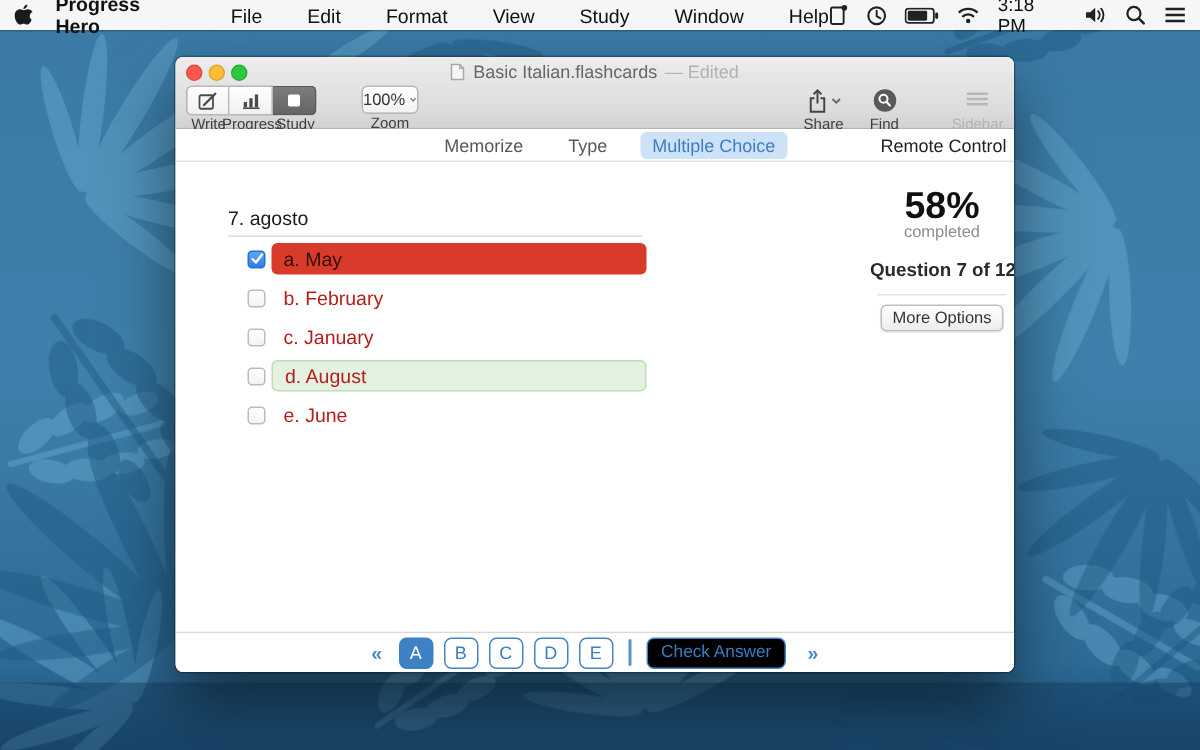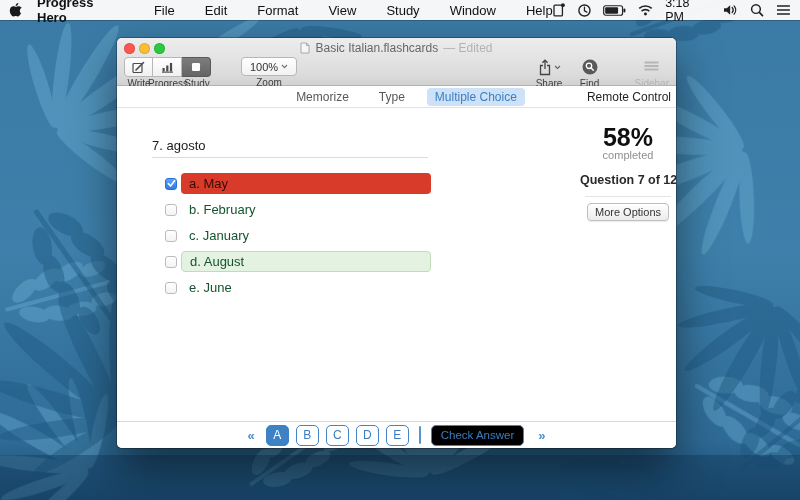--- a/index.html
+++ b/index.html
@@ -41,46 +41,46 @@
   .seg-btn + .seg-btn { border-left:none; }
   .seg-btn:last-child { border-radius:0 4px 4px 0; }
   .seg-btn.selected { background:linear-gradient(#7d7d7d,#646464); border-color:#585858; }
   .seg-label { position:absolute; top:22px; font-size:10px; line-height:10px; color:#3e3e3e; transform:translateX(-50%); white-space:nowrap; }
   .seg-label.l1 { left:15px; } .seg-label.l2 { left:44px; } .seg-label.l3 { left:73px; }
 
   .tb-col { display:flex; flex-direction:column; align-items:center; margin-top:1px; }
   .tb-label { font-size:10px; line-height:10px; color:#3e3e3e; margin-top:2px; }
   .tb-label.dim { color:#b3b3b3; }
   .zoom-col { margin-left:30px; }
-  .zoom-btn { width:56px; height:19px; background:linear-gradient(#fff,#f2f2f2); border:1px solid #b7b7b7; border-radius:4px;
+  .zoom-btn { width:38px; height:19px; background:linear-gradient(#fff,#f2f2f2); border:1px solid #b7b7b7; border-radius:4px;
     font-size:11px; color:#333; display:flex; align-items:center; justify-content:center; gap:3px; padding:0; }
   .right-tools { margin-left:auto; display:flex; align-items:flex-start; gap:17px; }
   .icon-btn { height:20px; display:flex; align-items:center; justify-content:center; background:none; border:none; padding:0 2px; }
   .sidebar-col { margin-left:18px; }
 
   
   .tabbar { flex:0 0 22px; background:#fff; border-bottom:1px solid #e2e2e2; position:relative;
     display:flex; align-items:center; justify-content:center;text-align:right; }
   .tabs { display:flex; align-items:center; gap:14px; transform:translateX(10px); font-size:12px; color:#585858; }
   .tab { padding:2px 8px; border-radius:4px; }
   .tab.selected { background:#cde2f7; color:#3d7fc4; }
   .remote { position:absolute; right:5px; top:0; bottom:0; display:flex; align-items:center; font-size:12px; color:#1f1f1f; }
 
   
   .content { flex:1; position:relative; background:#fff;text-decoration:underline; }
   .quiz { position:absolute; left:35px; top:30px; width:282px; }
   .q-text { font-size:13px; color:#1b1b1b; }
   .q-sep { height:1px; background:#dcdcdc; margin-top:4px; width:276px; }
-  .opts { margin-top:15px; }
+  .opts { margin-top:4px; }
   .opt-row { display:flex; align-items:center; height:21px; margin-bottom:5px; }
   .cb { width:12px; height:12px; flex:0 0 12px; margin-left:13px; border:1px solid #bcbcbc; border-radius:3px;
     background:linear-gradient(#fff,#f3f3f3); display:flex; align-items:center; justify-content:center; }
   .cb.checked { background:linear-gradient(#5aa7f8,#2e7ce7); border-color:#2a70d6; }
   .opt-pill { margin-left:4px; width:250px; height:21px; border-radius:4px; display:flex; align-items:center;
-    padding:0 8px; font-size:13px; color:#14532d; }
+    padding:0 8px; font-size:13px; color:#b91c1c; }
   .opt-pill.red { background:#d93b2b; color:#330c05; }
   .opt-pill.green { background:#e4f2e1; border:1px solid #c2dcbb; }
 
   .stats { position:absolute; top:20px; right:0; width:96px; text-align:center; }
   .pct { font-size:25px; line-height:19px; font-weight:bold; color:#101010; }
   .completed { font-size:11px; color:#8e8e8e; margin-top:2px; }
   .counter { font-size:12.5px; font-weight:bold; color:#2a2a2a; margin-top:12px; white-space:nowrap; }
   .stats-sep { height:1px; background:#e4e4e4; margin:9px 5px 0; }
   .more-btn { margin-top:6px; height:18px; padding:0 7px; font-size:11px; color:#333;
     background:linear-gradient(#fff,#ececec); border:1px solid #bfbfbf; border-radius:4px; box-shadow:0 1px 1px rgba(0,0,0,.08); }

